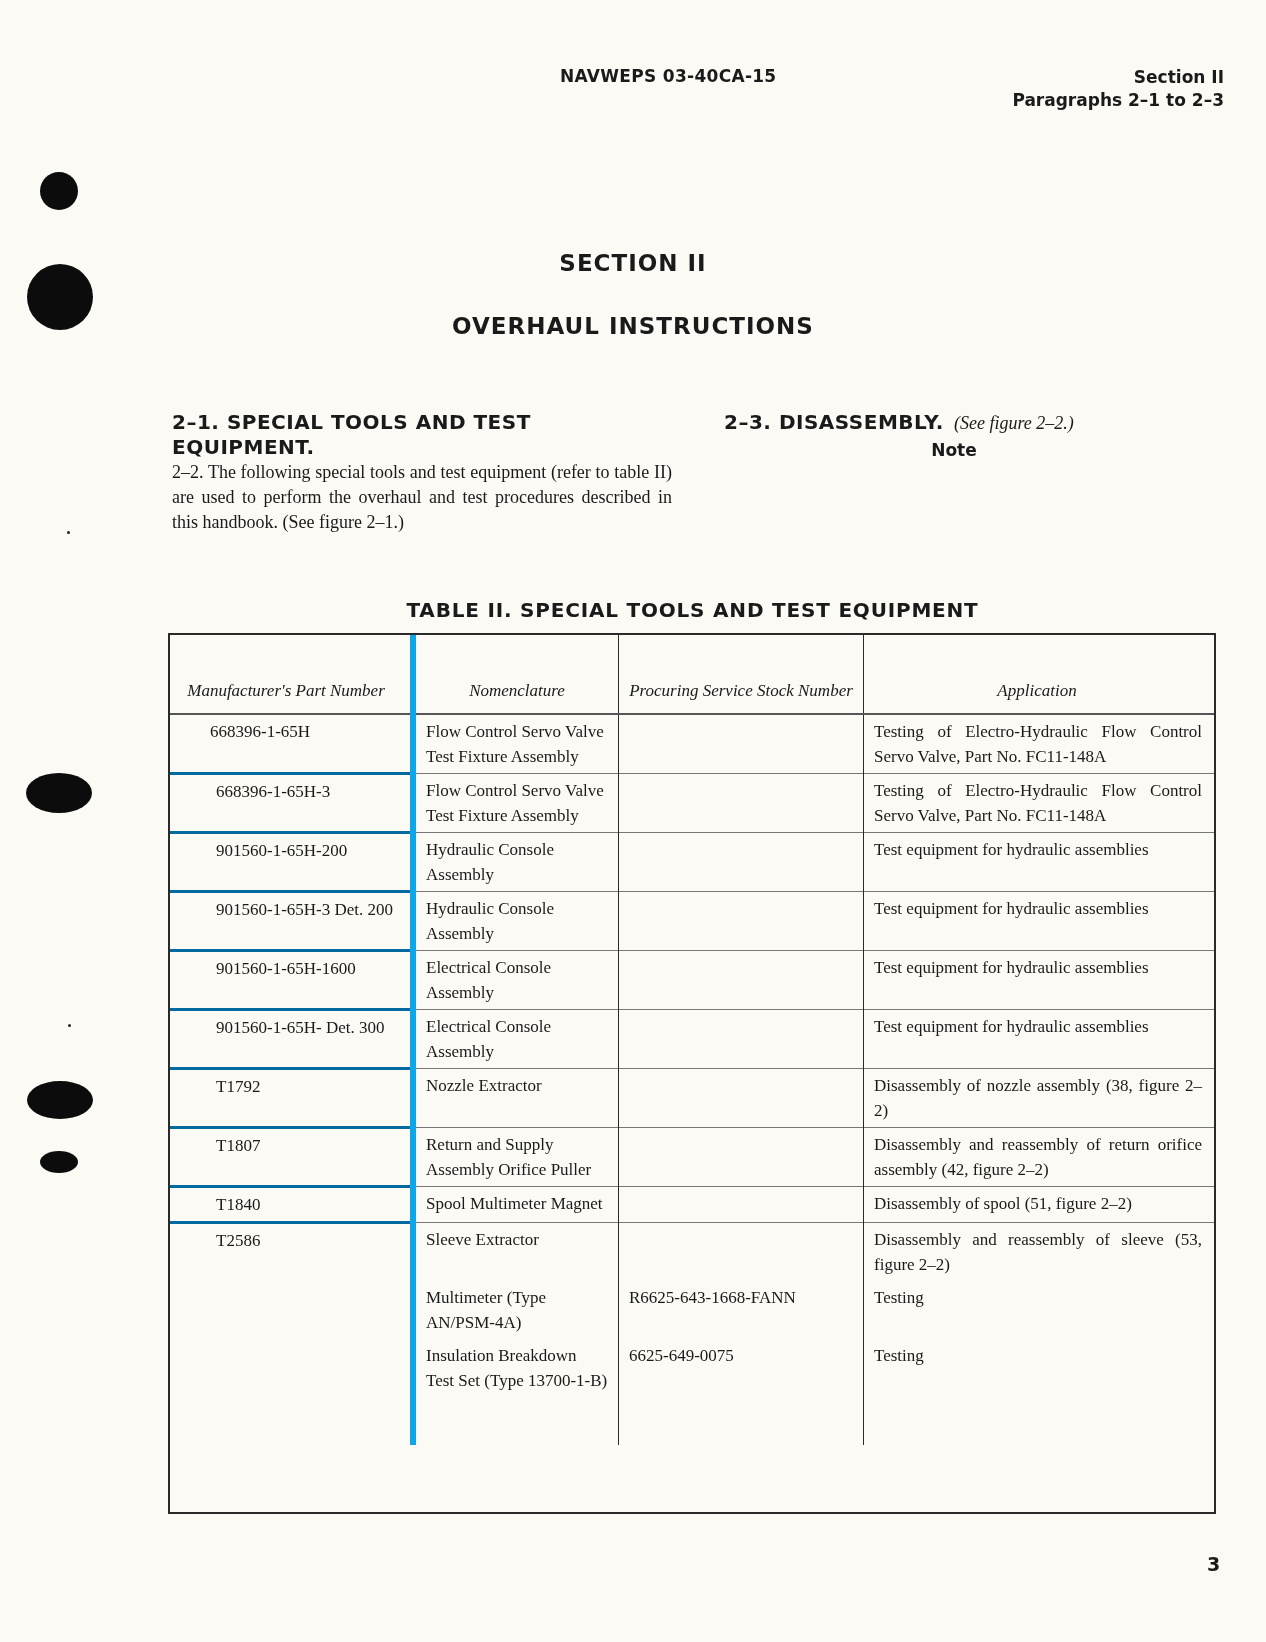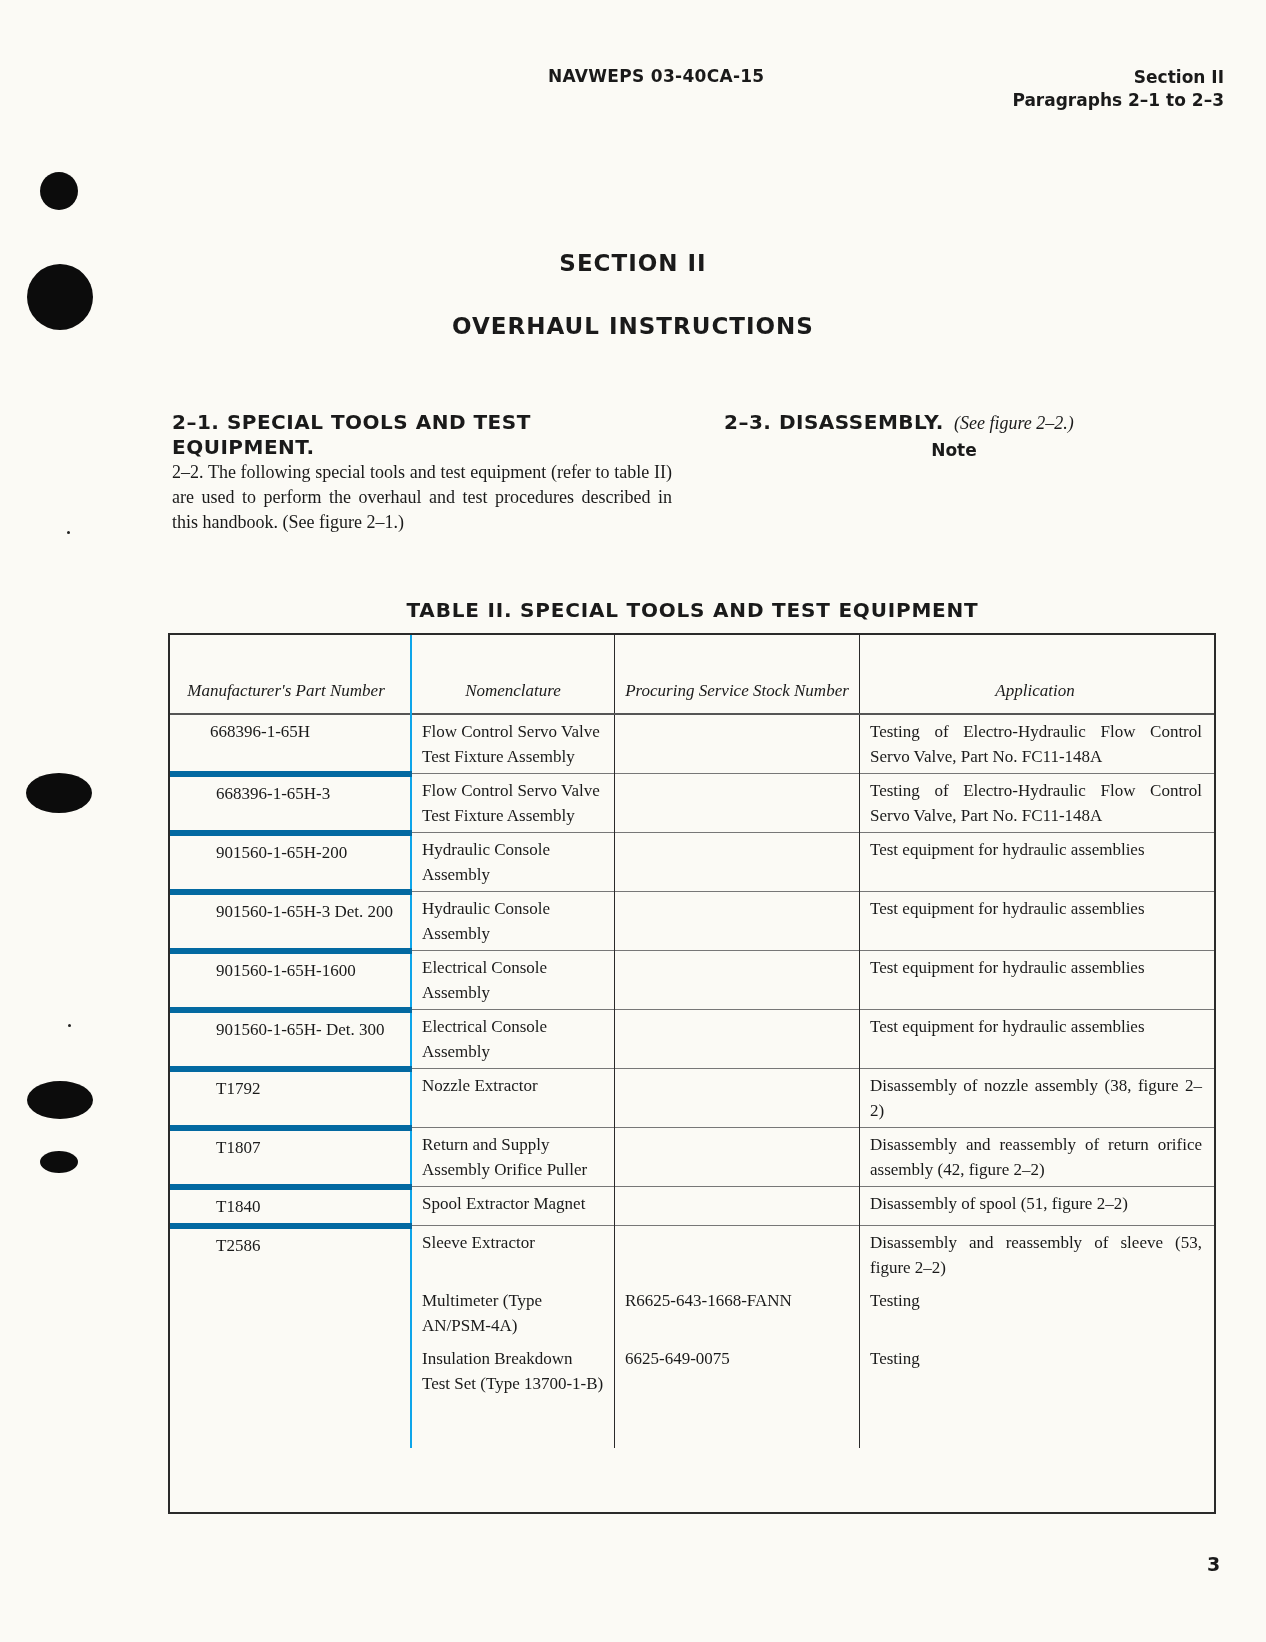--- a/index.html
+++ b/index.html
@@ -5,47 +5,47 @@
   html, body { margin: 0; padding: 0; }
   body {
     width: 1266px; height: 1642px; position: relative; overflow: hidden;
     background: #fbfaf5; color: #1a1a1a;
     font-family: "Liberation Serif", serif;
   }
   .sans { font-family: "DejaVu Sans", sans-serif; }
   .hole { position: absolute; background: #0c0c0c; border-radius: 50%; }
   .dot { position: absolute; background: #222; border-radius: 50%; width: 3px; height: 3px; }
 
-  .hdr-left { position: absolute; left: 548px; top: 66px; font-size: 17px; font-weight: bold; letter-spacing: 0.3px; }
+  .hdr-left { position: absolute; left: 560px; top: 66px; font-size: 17px; font-weight: bold; letter-spacing: 0.3px; }
   .hdr-right { position: absolute; right: 42px; top: 66px; font-size: 17px; font-weight: bold; text-align: right; line-height: 23px; }
 
   .section-title { position: absolute; left: 0; width: 1266px; top: 250px; text-align: center; font-size: 23px; font-weight: bold; letter-spacing: 1px; }
   .section-sub { position: absolute; left: 0; width: 1266px; top: 313px; text-align: center; font-size: 23px; font-weight: bold; letter-spacing: 1px; }
 
   .col-left { position: absolute; left: 172px; top: 410px; width: 500px; }
   .col-right { position: absolute; left: 724px; top: 410px; width: 460px; }
   .para-head { font-size: 20px; font-weight: bold; line-height: 25px; letter-spacing: 0.5px; }
   .para-head .ital { font-family: "Liberation Serif", serif; font-style: italic; font-weight: normal; font-size: 18px; letter-spacing: 0; margin-left: 10px; }
   .body-text { font-size: 18px; line-height: 25px; text-align: justify; margin-top: 0; }
   .note-label { text-align: center; font-size: 17px; font-weight: bold; margin-top: 4px; }
   .note-text { font-size: 18px; line-height: 25px; text-align: justify; margin-left: 42px; }
 
   .table-title { position: absolute; left: 0; width: 1385px; top: 598px; text-align: center; font-size: 20px; font-weight: bold; letter-spacing: 0.8px; }
   .tbl-wrap { position: absolute; left: 168px; top: 633px; width: 1048px; height: 881px; border: 2px solid #2a2a2a; box-sizing: border-box; }
   table { border-collapse: collapse; width: 100%; font-size: 17px; line-height: 25px; }
   th { font-style: italic; font-weight: normal; font-size: 17px; line-height: 25px; height: 64px; vertical-align: bottom; padding: 4px 8px 10px; text-align: center; }
   td { vertical-align: top; padding: 4px 10px 4px 10px; }
   .c1 { width: 184px; padding-left: 40px; }
-  .c2 { width: 182px; border-left: 2px solid #0ea5e9; }
+  .c2 { width: 182px; border-left: 6px solid #0ea5e9; }
   .c3 { width: 224px; border-left: 1px solid #2a2a2a; }
   .c4 { border-left: 1px solid #2a2a2a; text-align: justify; padding-right: 12px; }
   th.c1 { padding-left: 0; }
   tr.head { border-bottom: 2px solid #555; }
   tr.sep td { border-top: 1px solid #777; }
-  tr.sep td.c1 { border-top: 6px solid #0369a1; padding-left: 46px; }
+  tr.sep td.c1 { border-top: 3px solid #0369a1; padding-left: 46px; }
   tr.nosep td { border-top: none; }
   tr.filler td { height: 40px; }
 
   .page-num { position: absolute; left: 1207px; top: 1553px; font-size: 19px; font-weight: bold; }
 </style>
 </head>
 <body>
 
 <div class="hole" style="left:40px;top:172px;width:38px;height:38px;"></div>
 <div class="hole" style="left:27px;top:264px;width:66px;height:66px;"></div>
@@ -130,21 +130,21 @@
       <td class="c4">Disassembly of nozzle assembly (38, figure 2–2)</td>
     </tr>
     <tr class="sep">
       <td class="c1">T1807</td>
       <td class="c2">Return and Supply Assembly Orifice Puller</td>
       <td class="c3"></td>
       <td class="c4">Disassembly and reassembly of return orifice assembly (42, figure 2–2)</td>
     </tr>
     <tr class="sep">
       <td class="c1">T1840</td>
-      <td class="c2">Spool Extractor Magnet</td>
+      <td class="c2">Spool Multimeter Magnet</td>
       <td class="c3"></td>
       <td class="c4">Disassembly of spool (51, figure 2–2)</td>
     </tr>
     <tr class="sep">
       <td class="c1">T2586</td>
       <td class="c2">Sleeve Extractor</td>
       <td class="c3"></td>
       <td class="c4">Disassembly and reassembly of sleeve (53, figure 2–2)</td>
     </tr>
     <tr class="nosep">

